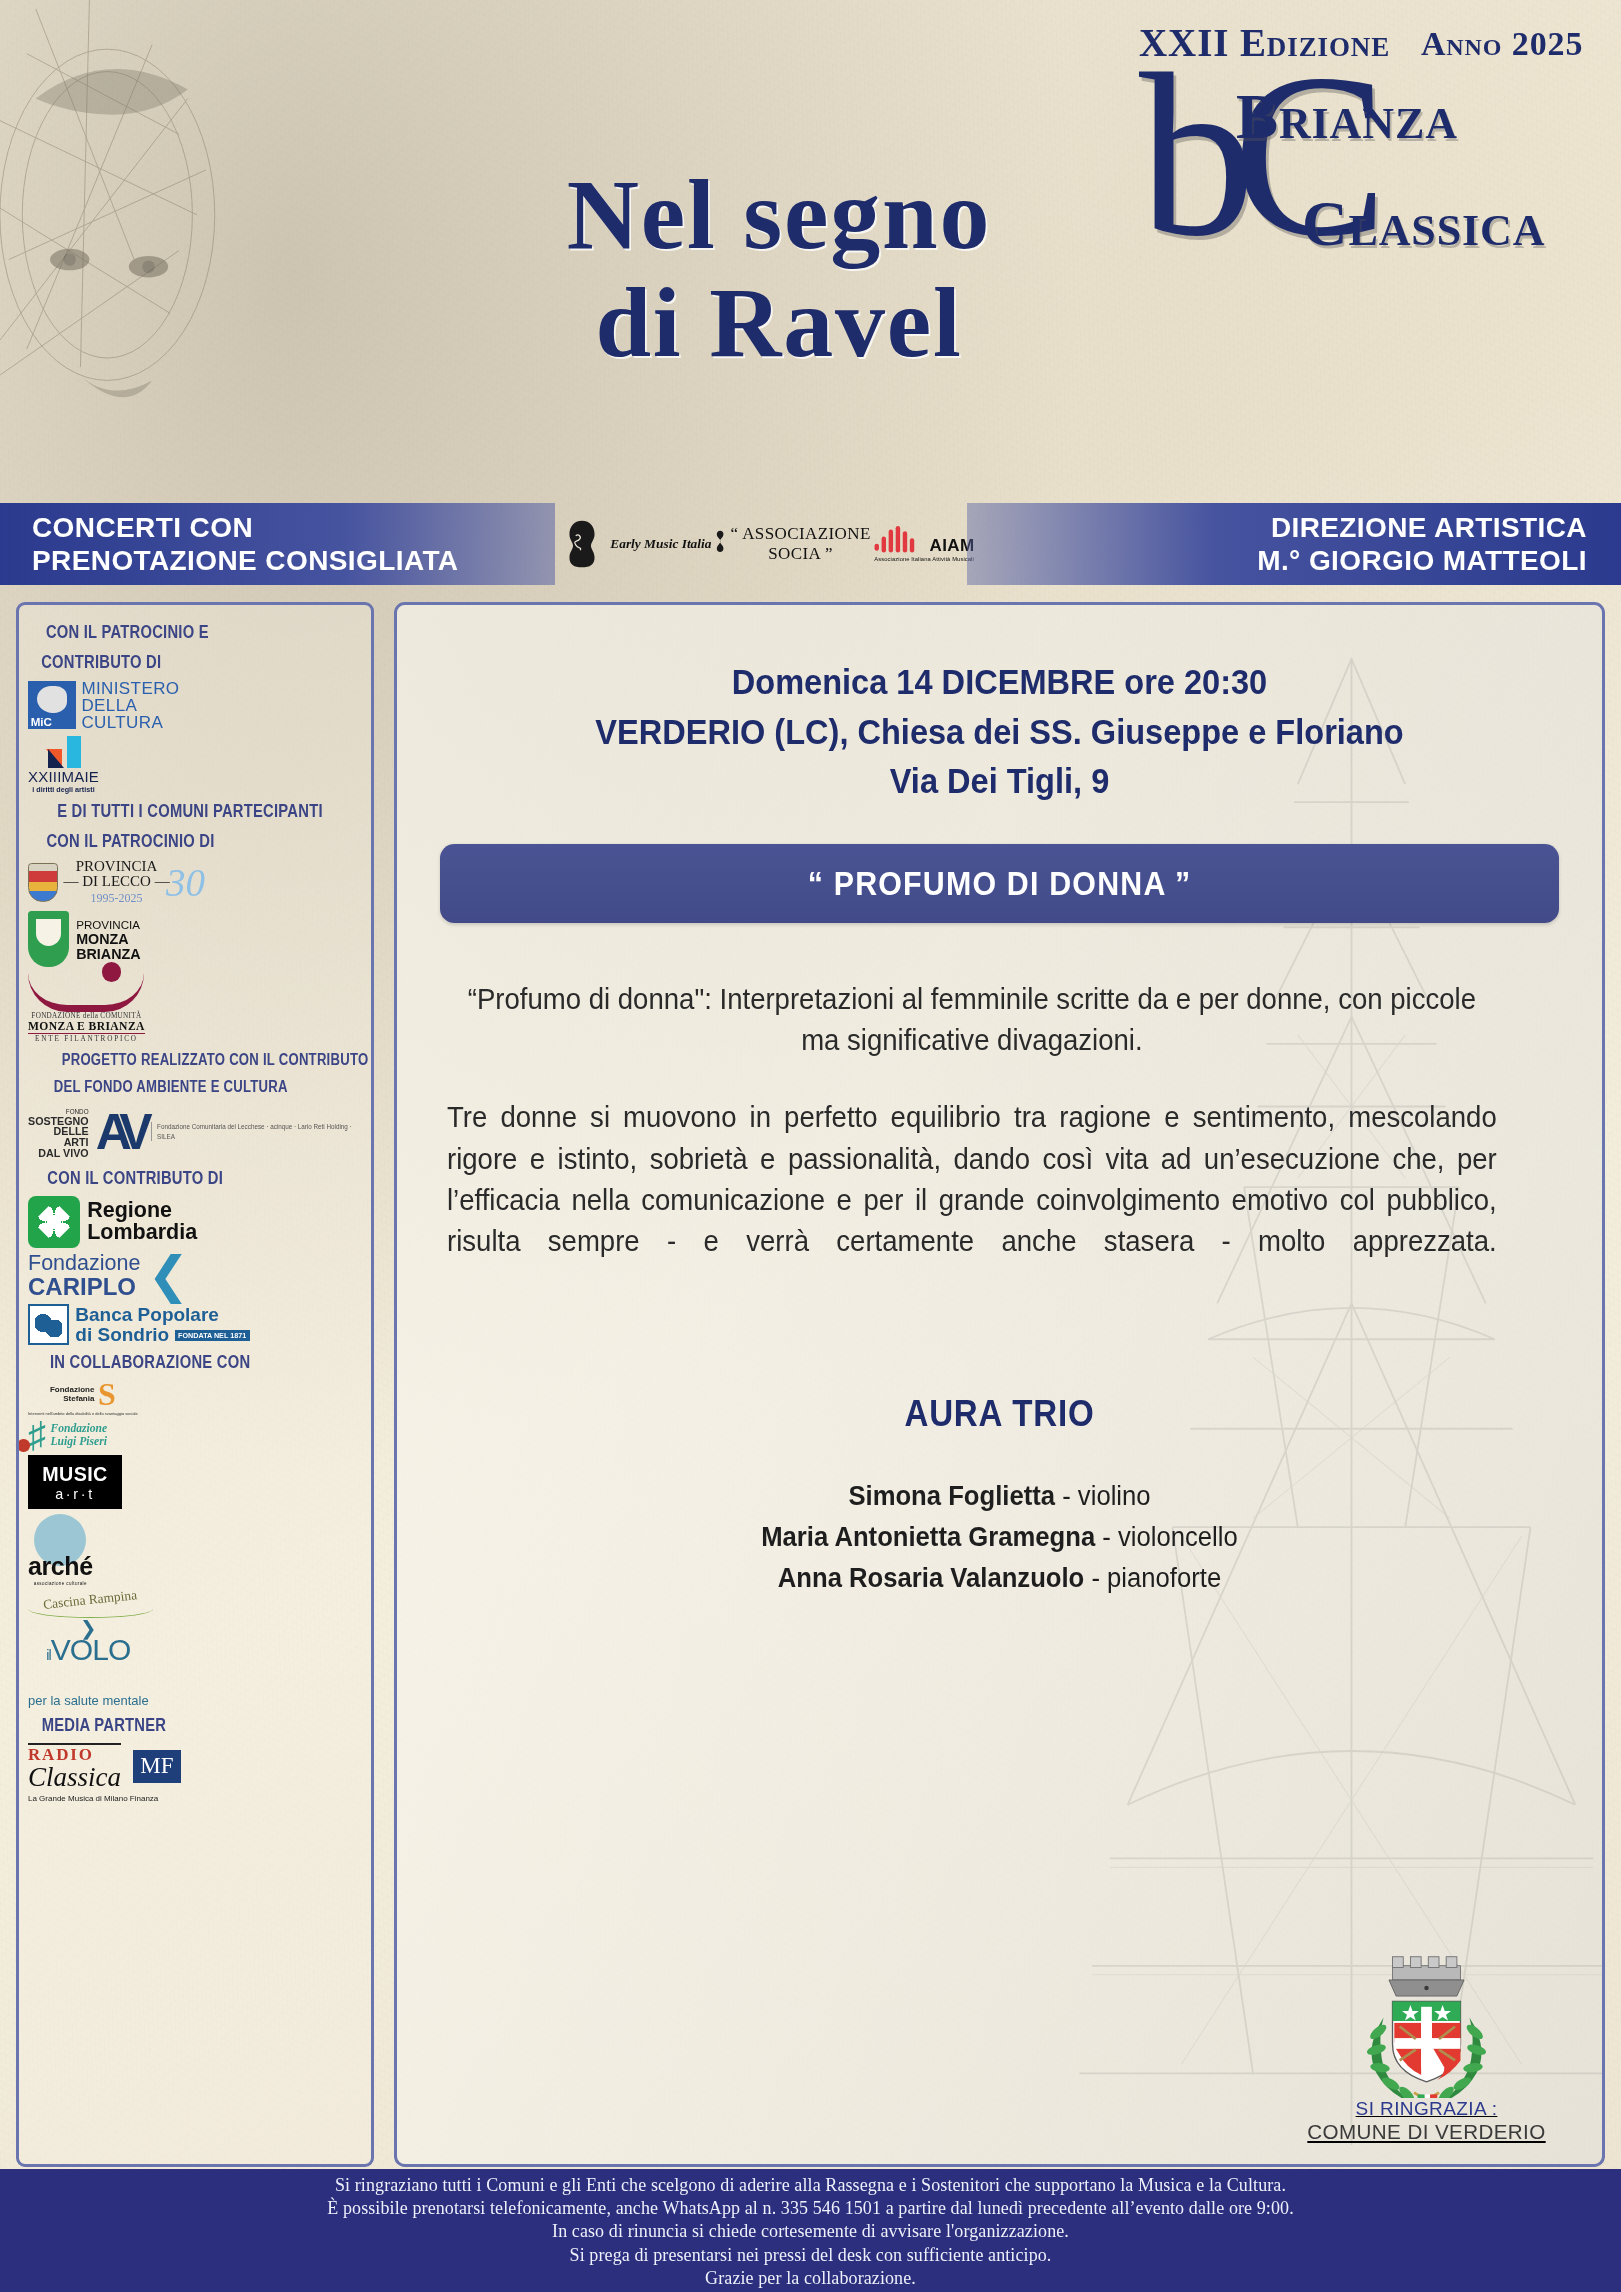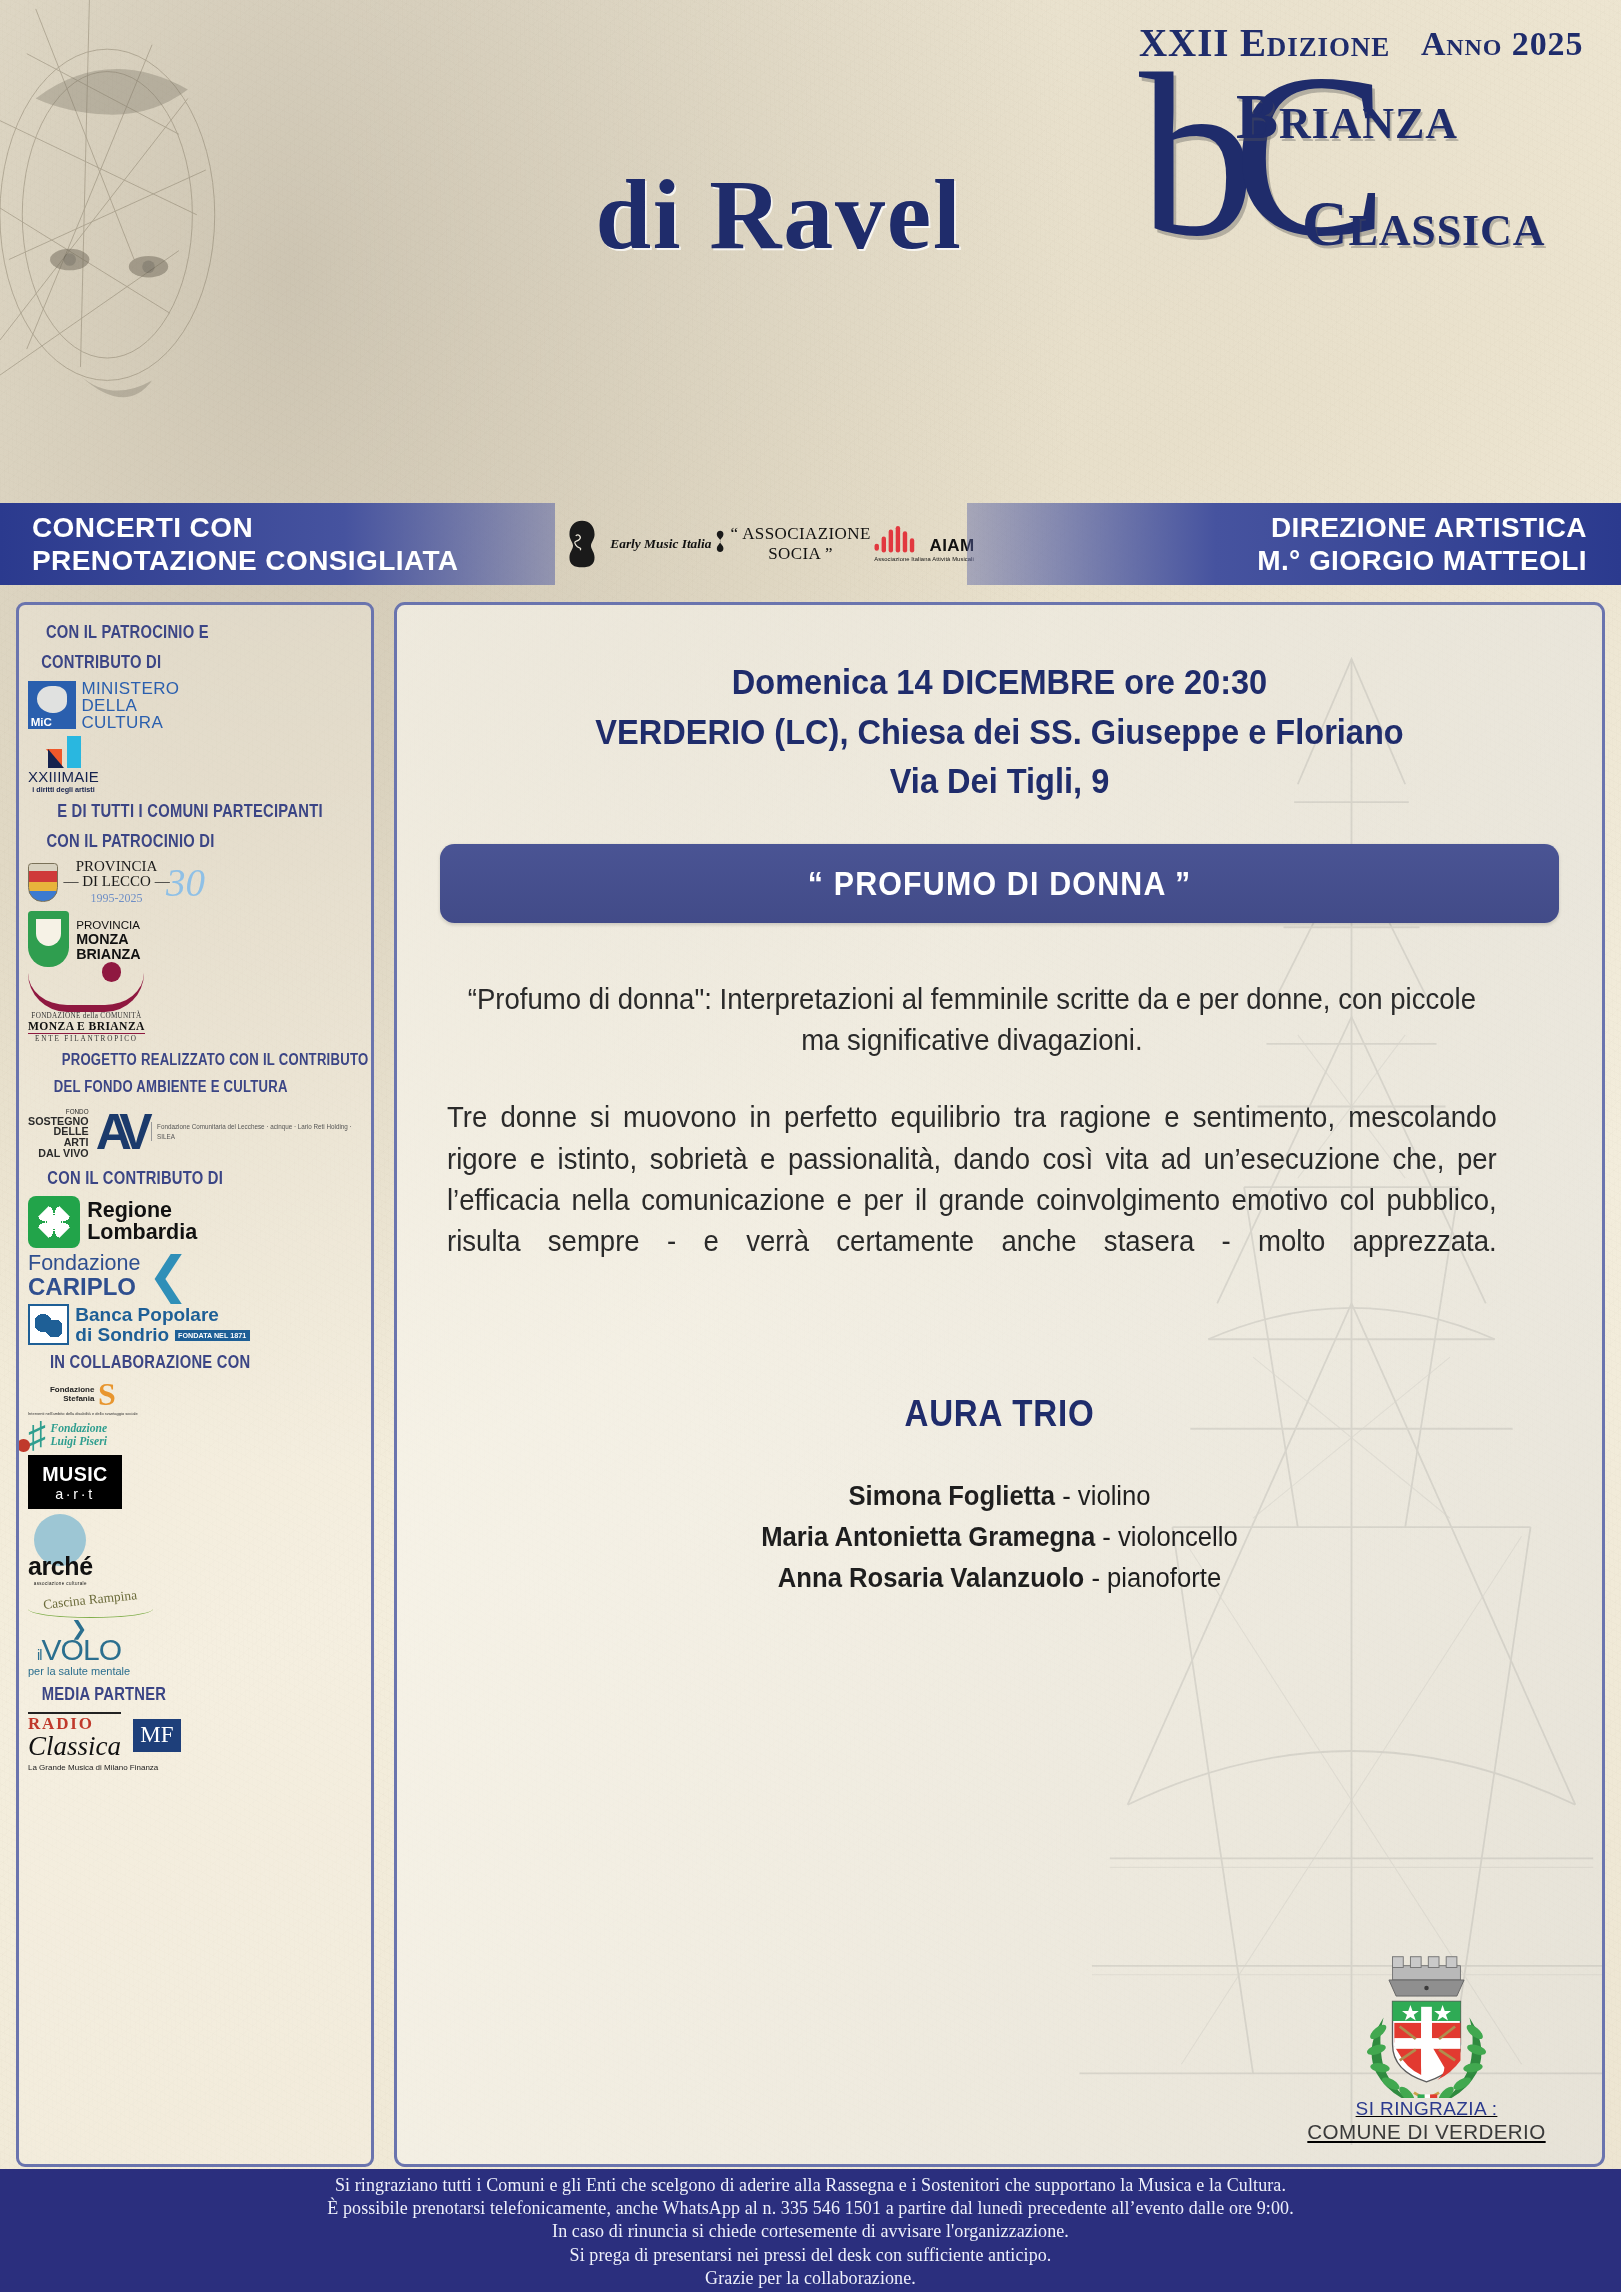--- a/index.html
+++ b/index.html
@@ -223,21 +223,21 @@
   .arche-t{font-size:25px;font-weight:700;color:#111;margin-top:-14.3px;letter-spacing:-0.4px;}
   .arche-s{font-size:4.5px;color:#111;letter-spacing:0.4px;}
 
   .rampina{text-align:center;}
   .rampina-t{font-family:"Liberation Serif",serif;font-size:13.4px;color:#6b6b3a;transform:rotate(-6deg);display:inline-block;line-height:1.0;}
   .rampina-line{width:125px;height:10.7px;border-bottom:1.8px solid #7fae4a;border-radius:0 0 60% 60%/0 0 100% 100%;margin:0 auto;}
 
   .volo{text-align:center;}
   .volo-b{font-size:30px;color:#2b6f8f;letter-spacing:-0.9px;line-height:1.0;}
   .volo-b small{font-size:14.3px;}
-  .volo-s{font-size:11px;color:#2b6f8f;}
+  .volo-s{font-size:13px;color:#2b6f8f;margin-top:28px;}
   .volo-wing{font-size:19.7px;color:#2b6f8f;line-height:.6;}
 
   .radioc{display:flex;align-items:center;gap:12px;}
   .radioc-l{text-align:left;}
   .radioc-r1{font-family:"Liberation Serif",serif;font-size:17px;font-weight:700;color:#c0392b;letter-spacing:1.8px;border-top:2.7px solid #222;}
   .radioc-r2{font-family:"Liberation Serif",serif;font-style:italic;font-size:27px;color:#111;line-height:.9;}
   .radioc-mf{background:#1e3f7a;color:#fff;font-family:"Liberation Serif",serif;font-size:23px;padding:3.6px 7.2px;}
   .radioc-sub{font-size:8px;color:#222;margin-top:1.8px;}
 
   
@@ -330,20 +330,21 @@
       <ellipse cx="196" cy="308" rx="7" ry="7" fill="#2e2a22"></ellipse>
     </g>
     <g opacity="0.35" fill="#6b6355">
       <path d="M70 120 q80 -60 170 -10 q-40 30 -90 28 q-45 -2 -80 -18Z"></path>
       <path d="M120 430 q35 30 80 5 q-30 40 -80 -5Z"></path>
     </g>
   </svg>
 
   <div class="header">
     <div class="main-title">
+      <span>Nel segno</span>
       <span class="l2">di Ravel</span>
     </div>
 
     <div class="brand">
       <div class="anno">Anno 2025</div>
       <div class="brand-bc">bC</div>
       <div class="brand-word brand-brianza">Brianza</div>
       <div class="brand-word brand-classica">Classica</div>
       <div class="brand-edizione">XXII Edizione</div>
     </div>

